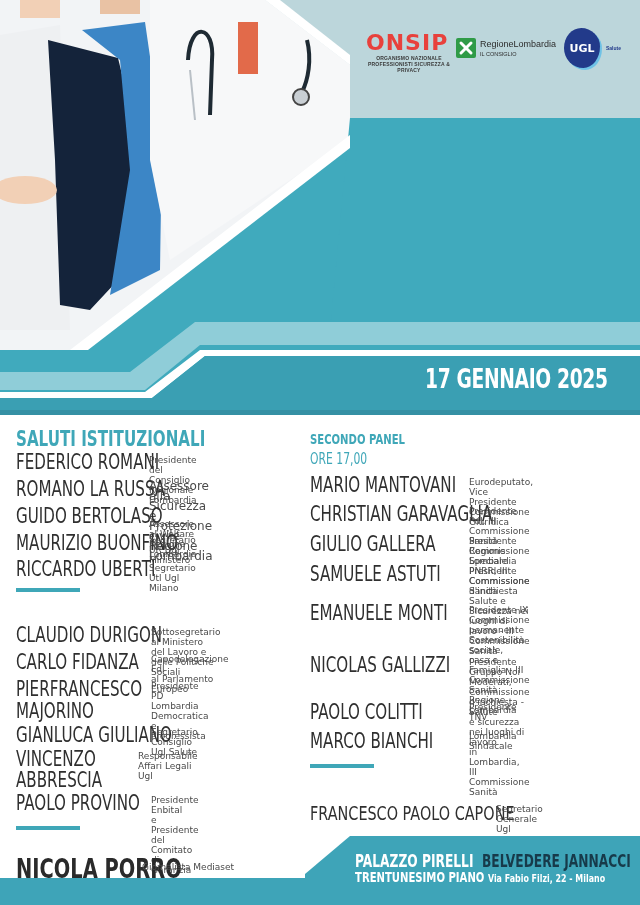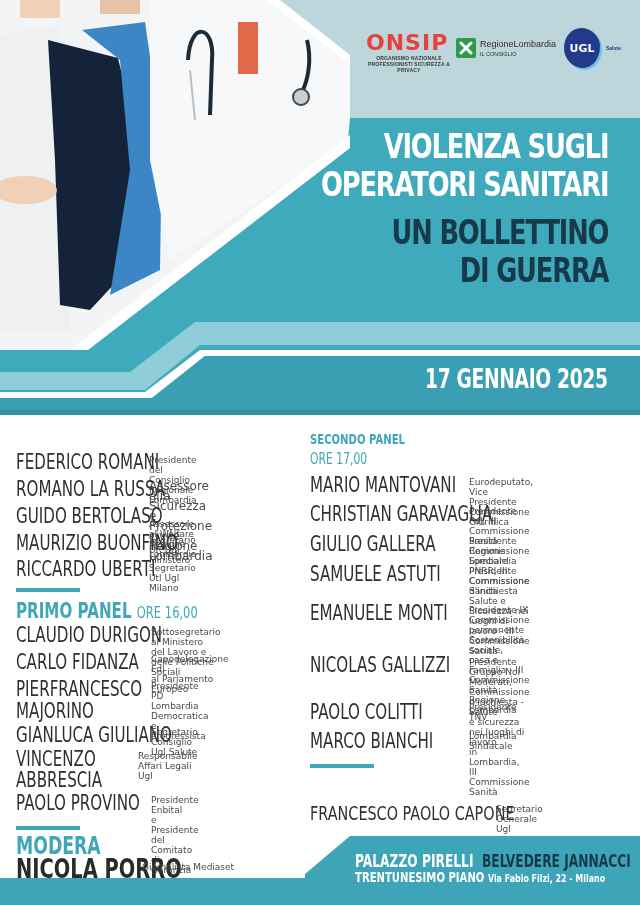--- a/index.html
+++ b/index.html
@@ -117,31 +117,27 @@
           <div class="rl-name">RegioneLombardia</div>
           <div class="rl-sub">IL CONSIGLIO</div>
         </div>
       </div>
       <div class="logo-ugl">
         <div class="ugl-badge">UGL</div>
         <div class="ugl-sub">Salute</div>
       </div>
     </div>
 
-    <div class="title-block">
-      <div class="title-line">VIOLENZA SUGLI</div>
-      <div class="title-line">OPERATORI SANITARI</div>
-      <div class="title-gap"></div>
-      <div class="title-line title-dark">UN BOLLETTINO</div>
-      <div class="title-line title-dark">DI GUERRA</div>
-    </div>
 
     <div class="date">17 GENNAIO 2025</div>
   </div>
 
+  <div class="sec-head" style="left:16px; top:428px;">
+    <span class="condensed">SALUTI ISTITUZIONALI</span>
+  </div>
 
   <div class="row" style="left:16px; top:451px;">
     <span class="pname condensed">FEDERICO ROMANI</span>
     <span class="prole" style="left:133px; top:4px;">Presidente del Consiglio
 Regionale Lombardia</span>
   </div>
   <div class="row" style="left:16px; top:478px;">
     <span class="pname condensed">ROMANO LA RUSSA</span>
     <span class="prole" style="left:133px; top:3px; font-size:12px;">Assessore alla Sicurezza e Protezione
 civile Regione Lombardia</span>
@@ -155,23 +151,20 @@
     <span class="pname condensed">MAURIZIO BUONFINO</span>
     <span class="prole" style="left:133px; top:3px;">Segretario UR Ugl Ministero</span>
   </div>
   <div class="row" style="left:16px; top:558px;">
     <span class="pname condensed">RICCARDO UBERTI</span>
     <span class="prole" style="left:133px; top:5px;">Segretario Utl Ugl Milano</span>
   </div>
 
   <div class="rule" style="left:16px; top:588px;"></div>
 
-  <div class="sec-head" style="left:16px; top:600px;">
-    <span class="condensed"><span>PRIMO PANEL</span> <span class="small">ORE 16,00</span></span>
-  </div>
 
   <div class="row" style="left:16px; top:624px;">
     <span class="pname condensed">CLAUDIO DURIGON</span>
     <span class="prole" style="left:135px; top:3px;">Sottosegretario al Ministero
 del Lavoro e delle Politiche Sociali</span>
   </div>
   <div class="row" style="left:16px; top:651px;">
     <span class="pname condensed">CARLO FIDANZA</span>
     <span class="prole" style="left:135px; top:3px;">Capodelegazione FdI
 al Parlamento Europeo</span>
@@ -196,23 +189,20 @@
   <div class="row" style="left:16px; top:792px;">
     <span class="pname condensed">PAOLO PROVINO</span>
     <span class="prole" style="left:135px; top:3px;">Presidente Enbital
 e Presidente
 del Comitato di Garanzia
 e Controllo Onsip</span>
   </div>
 
   <div class="rule" style="left:16px; top:826px;"></div>
 
-  <div class="sec-head" style="left:16px; top:835px; font-size:24px;">
-    <span class="condensed">MODERA</span>
-  </div>
   <div class="moderator-name">
     <span class="condensed">NICOLA PORRO</span>
   </div>
   <div class="moderator-role">Giornalista Mediaset</div>
 
   <div class="sec-head" style="left:310px; top:428px; font-size:14px;">
     <span class="condensed">SECONDO PANEL</span>
   </div>
   <div class="sec-head" style="left:310px; top:448px; font-size:15px; font-weight:normal;">
     <span class="condensed">ORE 17,00</span>

